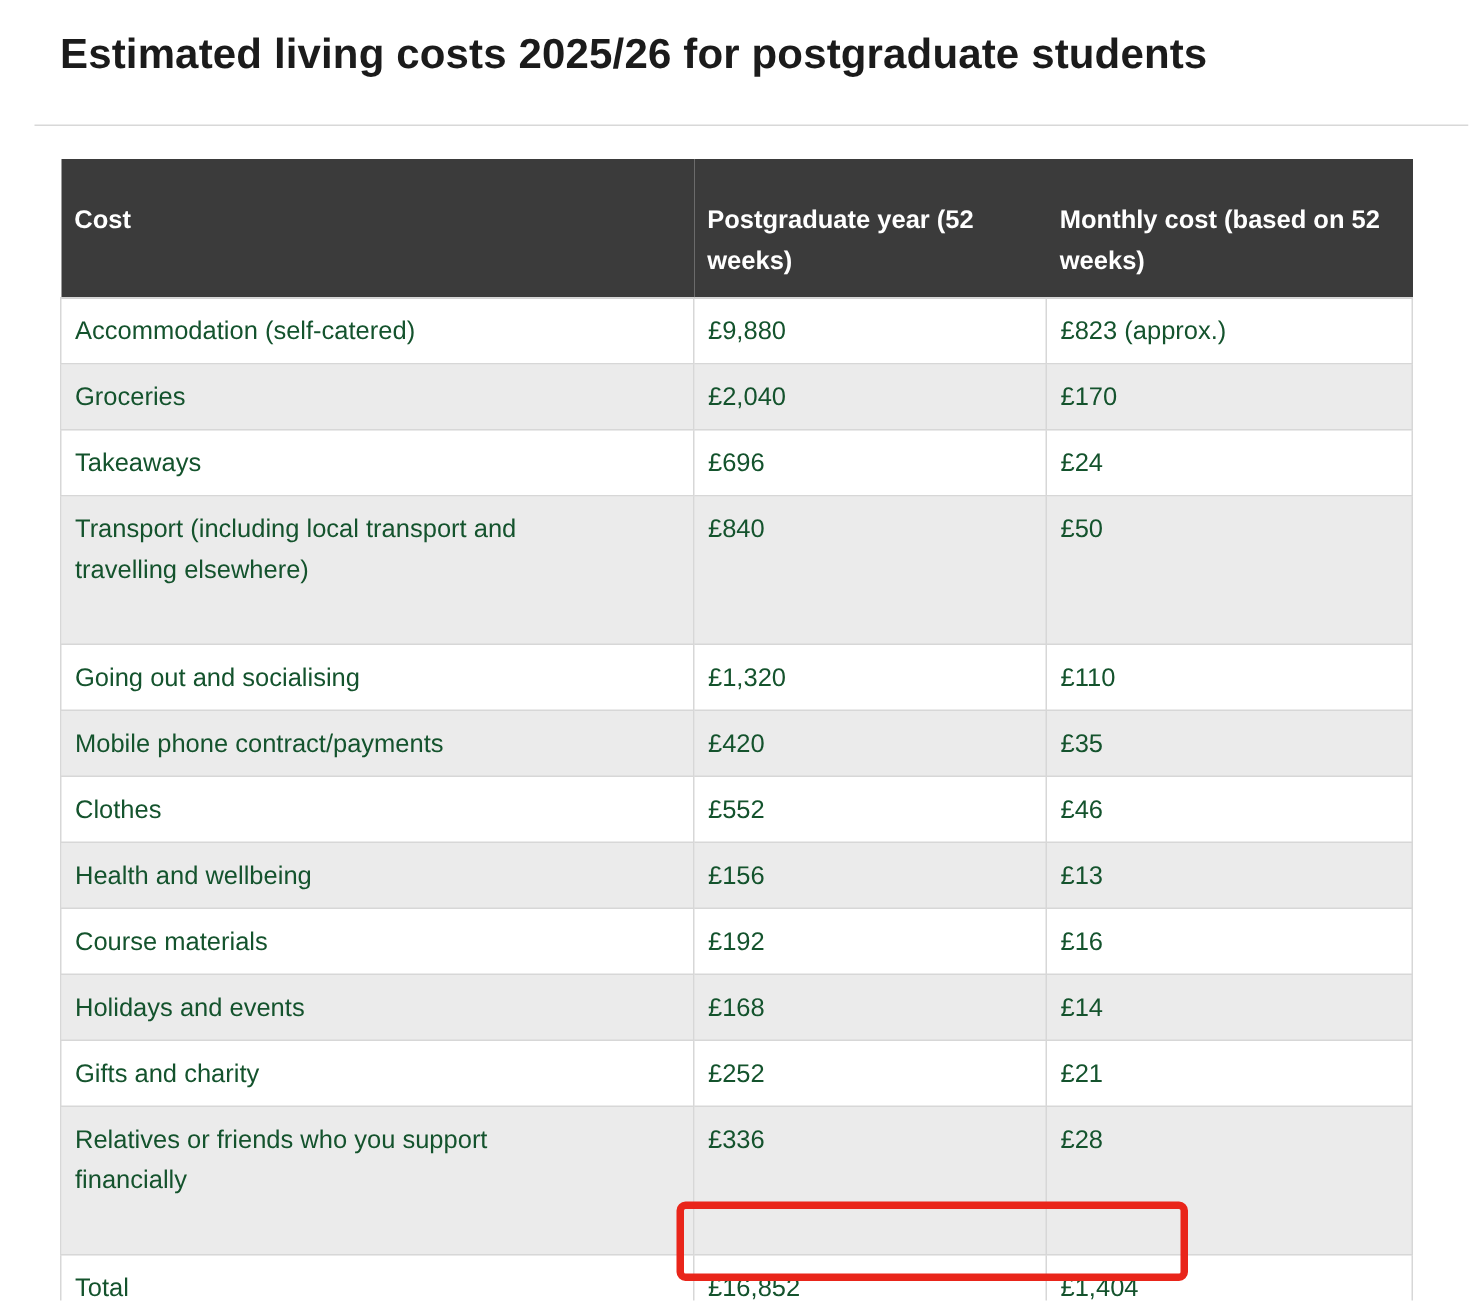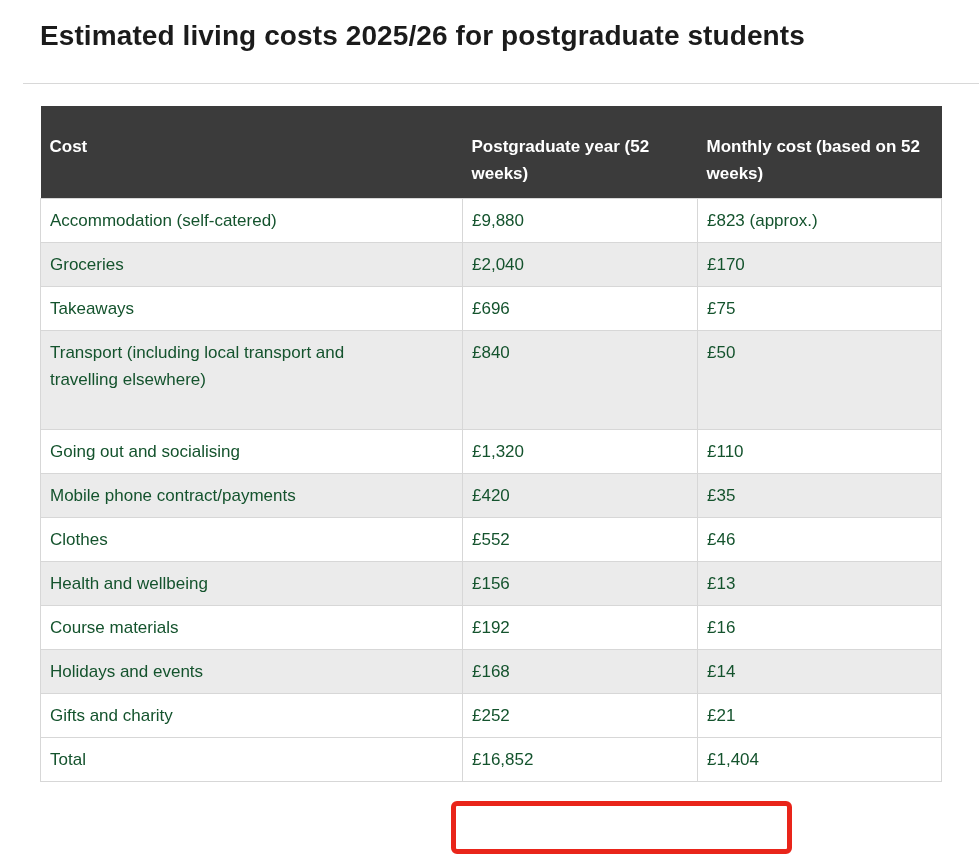--- a/index.html
+++ b/index.html
@@ -96,21 +96,21 @@
           <td>£823 (approx.)</td>
         </tr>
         <tr class="alt">
           <td><span class="cost-text-limit">Groceries</span></td>
           <td>£2,040</td>
           <td>£170</td>
         </tr>
         <tr>
           <td><span class="cost-text-limit">Takeaways</span></td>
           <td>£696</td>
-          <td>£75</td>
+          <td>£24</td>
         </tr>
         <tr class="alt tall">
           <td><span class="cost-text-limit">Transport (including local transport and travelling elsewhere)</span></td>
           <td>£840</td>
           <td>£50</td>
         </tr>
         <tr>
           <td><span class="cost-text-limit">Going out and socialising</span></td>
           <td>£1,320</td>
           <td>£110</td>
@@ -138,20 +138,25 @@
         <tr class="alt">
           <td><span class="cost-text-limit">Holidays and events</span></td>
           <td>£168</td>
           <td>£14</td>
         </tr>
         <tr>
           <td><span class="cost-text-limit">Gifts and charity</span></td>
           <td>£252</td>
           <td>£21</td>
         </tr>
+        <tr class="alt tall">
+          <td><span class="cost-text-limit">Relatives or friends who you support financially</span></td>
+          <td>£336</td>
+          <td>£28</td>
+        </tr>
         <tr>
           <td><span class="cost-text-limit">Total</span></td>
           <td>£16,852</td>
           <td>£1,404</td>
         </tr>
       </tbody>
   </table>
 </div>
 
 <div class="highlight-box" style="border-color: rgb(233, 37, 26);"></div>

